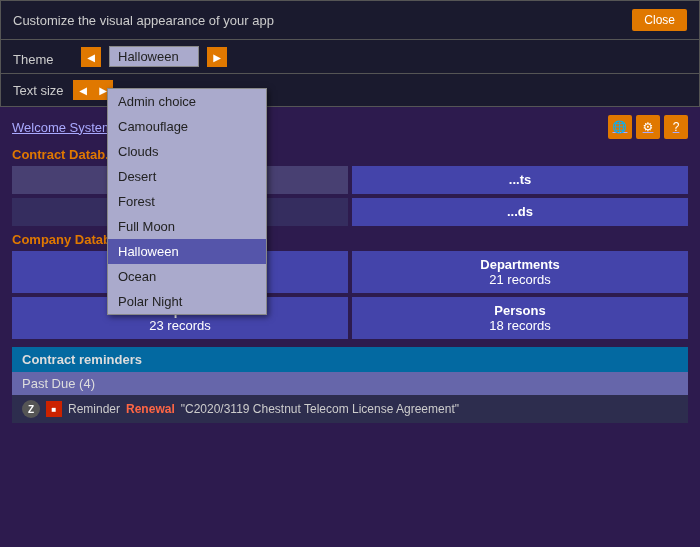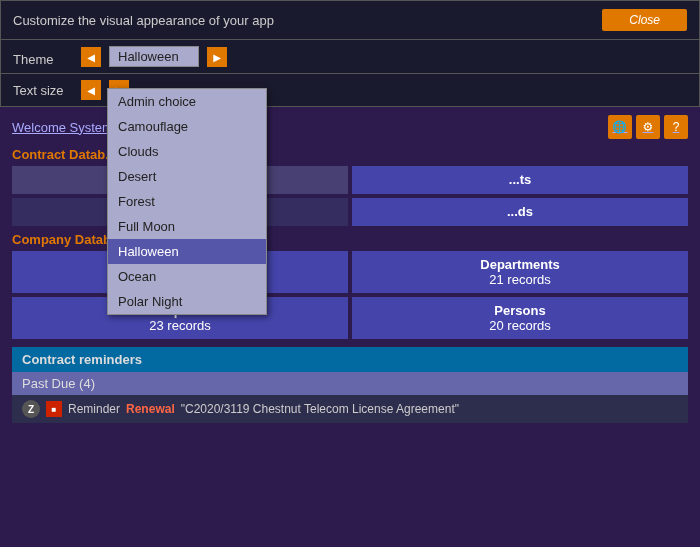--- a/index.html
+++ b/index.html
@@ -25,25 +25,24 @@
       z-index: 100;
     }
     .modal-title {
       color: #ccc;
       font-size: 13px;
     }
     .close-btn {
       background: #e07800;
       color: white;
       border: none;
-      padding: 4px 27px;
+      padding: 4px 12px;
       cursor: pointer;
       font-size: 12px;
       border-radius: 2px;
-      font-style: italic;
     }
 
     
     .theme-row {
       background: #1a1a2e;
       border: 1px solid #555;
       border-top: none;
       padding: 6px 12px;
       display: flex;
       align-items: flex-end;
@@ -79,21 +78,20 @@
     }
 
     
     .textsize-row {
       background: #1a1a2e;
       border: 1px solid #555;
       border-top: none;
       padding: 6px 12px;
       display: flex;
       align-items: center;
-      gap: 8px;
       position: relative;
       z-index: 100;
     }
 
     
     .dropdown-menu {
       position: absolute;
       top: 88px;
       left: 107px;
       background: #aaaacc;
@@ -305,21 +303,21 @@
     </div>
   </div>
 
   <div class="grid-2">
     <div class="card">
       <div class="card-title">Companies</div>
       <div class="card-value">23 records</div>
     </div>
     <div class="card">
       <div class="card-title">Persons</div>
-      <div class="card-value">20 records</div>
+      <div class="card-value">18 records</div>
     </div>
   </div>
 
   <div class="reminder-section">
     <div class="reminder-header">Contract reminders</div>
     <div class="past-due-bar">Past Due (4)</div>
     <div class="reminder-row">
       <div class="z-icon">Z</div>
       <div class="stop-icon">■</div>
       <span>Reminder</span>

